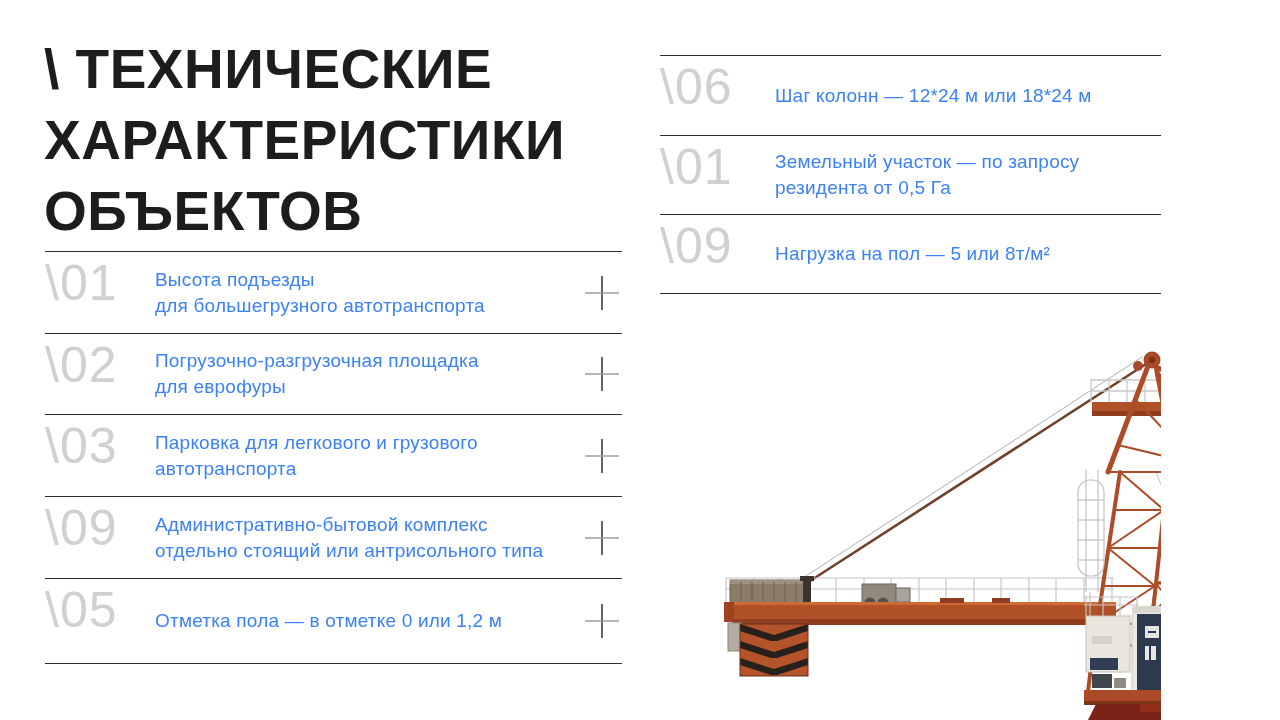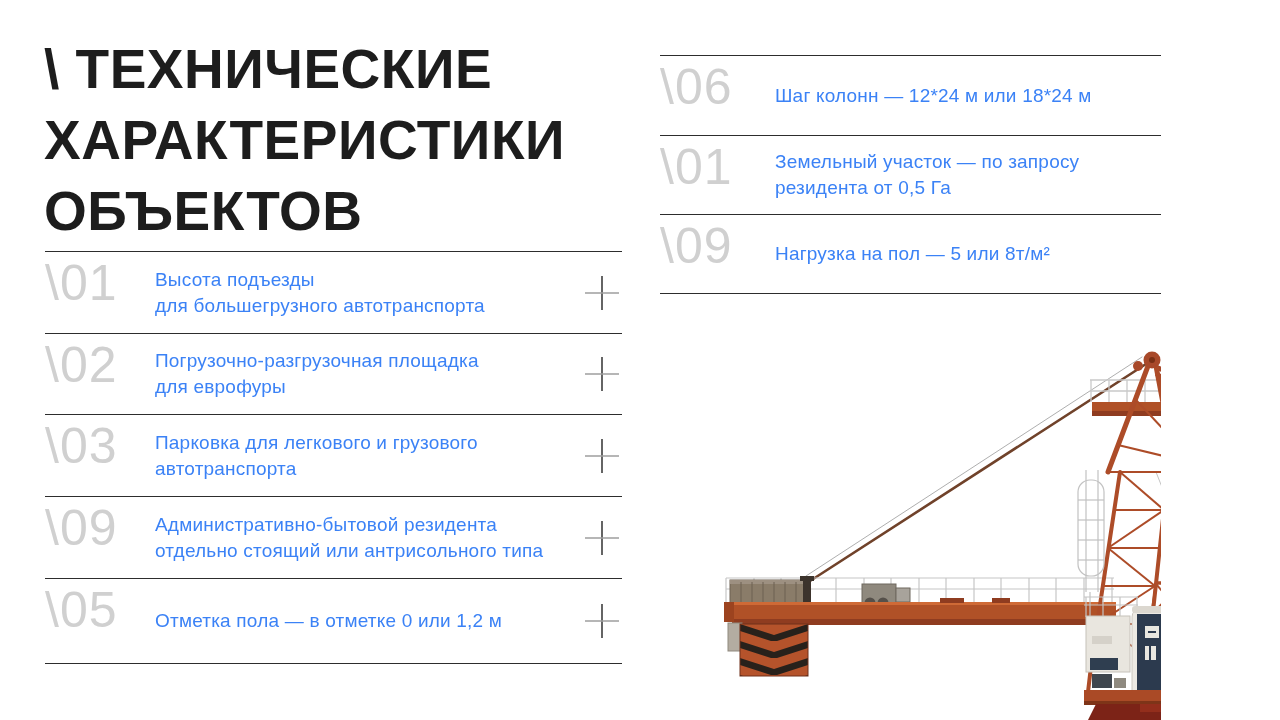--- a/index.html
+++ b/index.html
@@ -76,21 +76,21 @@
 автотранспорта</span>
       <span class="plus">
         <svg viewBox="0 0 40 40" width="40" height="40">
             <line x1="20" y1="3" x2="20" y2="37" stroke="#3e3e3e" stroke-width="1.6"></line>
             <line x1="3" y1="20" x2="37" y2="20" stroke="#9e9e9e" stroke-width="1.6"></line>
           </svg>
       </span>
     </div>
     <div class="row">
       <span class="num">\09</span>
-      <span class="txt">Административно-бытовой резидента
+      <span class="txt">Административно-бытовой комплекс
 отдельно стоящий или антрисольного типа</span>
       <span class="plus">
         <svg viewBox="0 0 40 40" width="40" height="40">
             <line x1="20" y1="3" x2="20" y2="37" stroke="#3e3e3e" stroke-width="1.6"></line>
             <line x1="3" y1="20" x2="37" y2="20" stroke="#9e9e9e" stroke-width="1.6"></line>
           </svg>
       </span>
     </div>
     <div class="row">
       <span class="num">\05</span>

